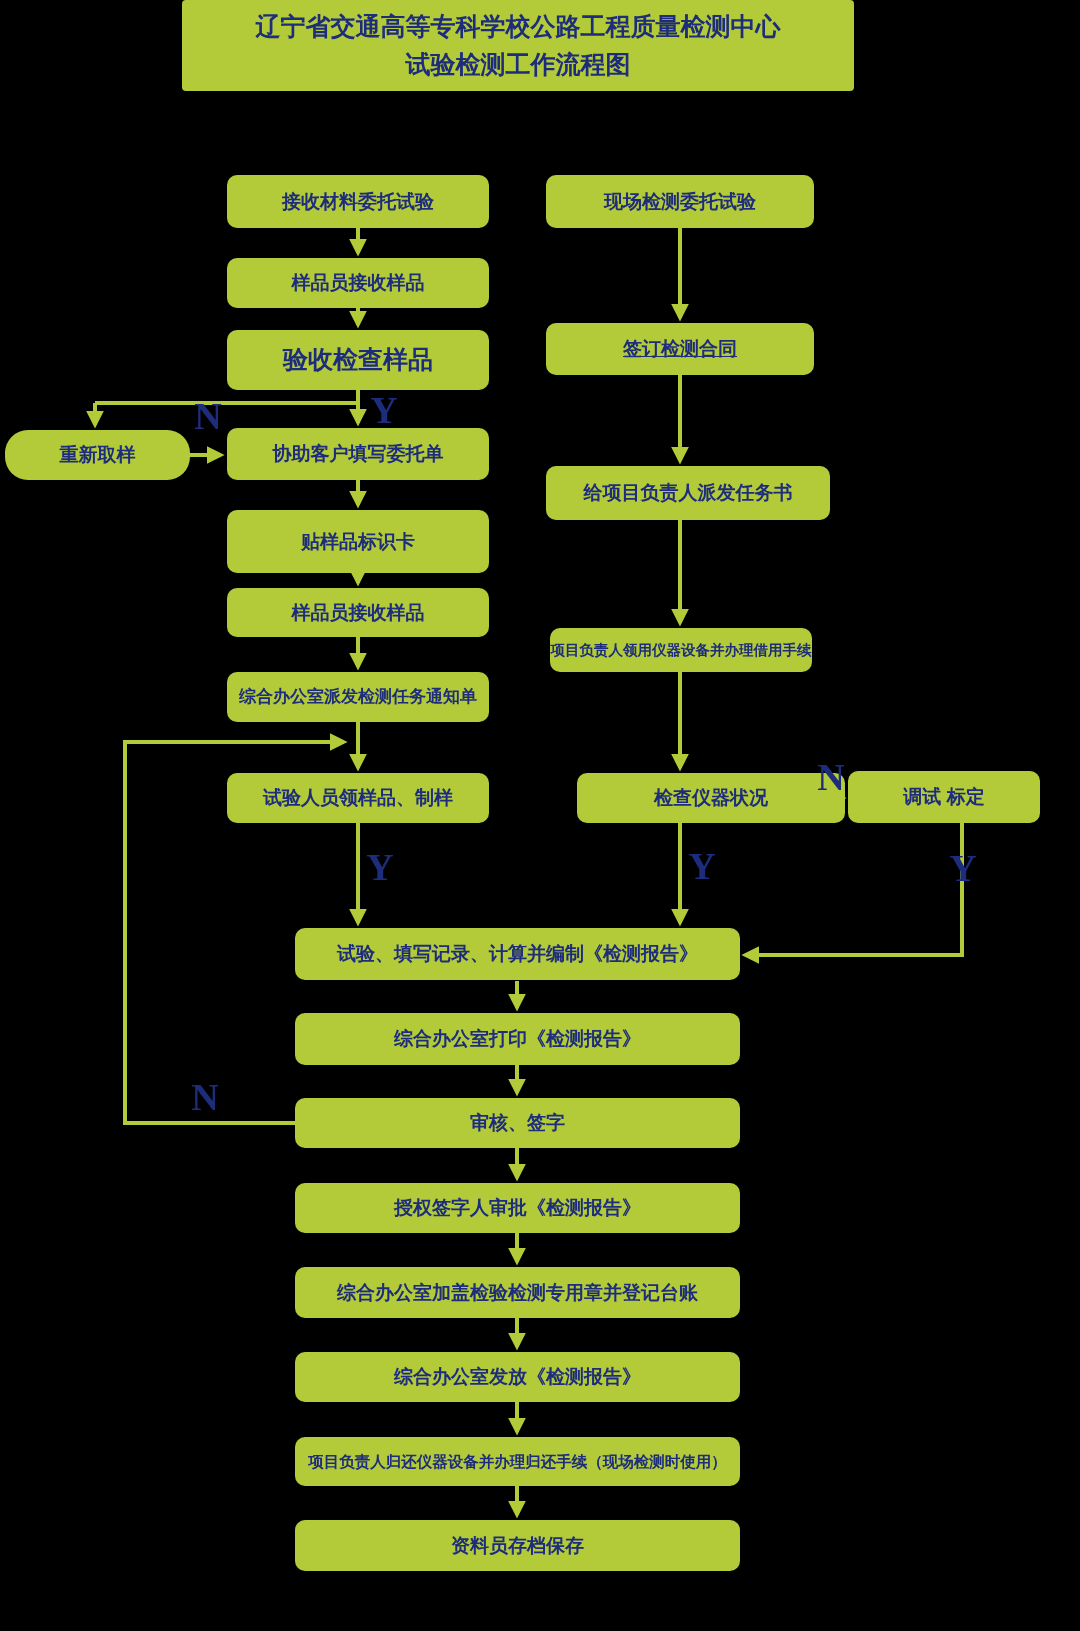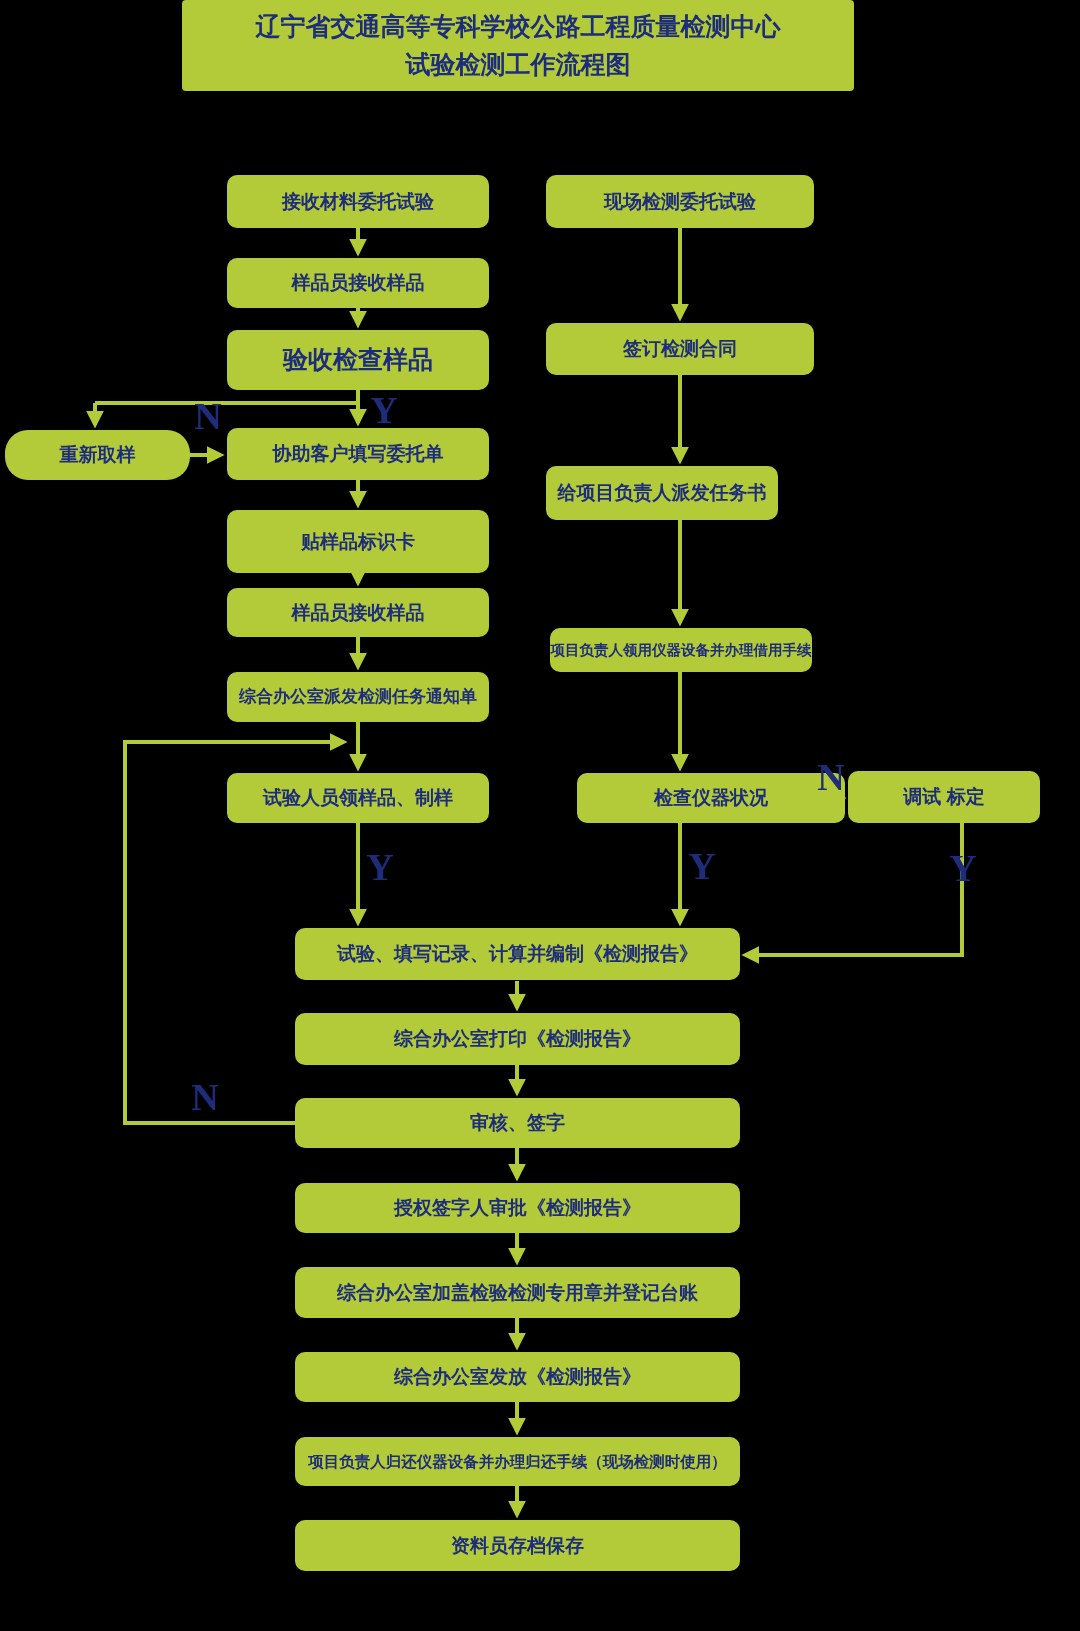--- a/index.html
+++ b/index.html
@@ -95,22 +95,22 @@
   <div class="node" style="left:227px; top:258px; width:262px; height:50px;">样品员接收样品</div>
   <div class="node big" style="left:227px; top:330px; width:262px; height:60px;">验收检查样品</div>
   <div class="node" style="left:5px; top:430px; width:185px; height:50px;border-radius:23px;">重新取样</div>
   <div class="node" style="left:227px; top:428px; width:262px; height:52px;">协助客户填写委托单</div>
   <div class="node" style="left:227px; top:510px; width:262px; height:63px;">贴样品标识卡</div>
   <div class="node" style="left:227px; top:588px; width:262px; height:49px;">样品员接收样品</div>
   <div class="node" style="left:227px; top:672px; width:262px; height:50px; font-size:17px;">综合办公室派发检测任务通知单</div>
   <div class="node" style="left:227px; top:773px; width:262px; height:50px;">试验人员领样品、制样</div>
 
   <div class="node" style="left:546px; top:175px; width:268px; height:53px;">现场检测委托试验</div>
-  <div class="node" style="left:546px; top:323px; width:268px; height:52px;">签订检测合同</div>
-  <div class="node" style="left:546px; top:466px; width:232px; height:54px;">给项目负责人派发任务书</div>
+  <div class="node" style="left:546px; top:323px; width:268px; height:52px;text-decoration:underline;">签订检测合同</div>
+  <div class="node" style="left:546px; top:466px; width:284px; height:54px;">给项目负责人派发任务书</div>
   <div class="node sm" style="left:550px; top:628px; width:262px; height:44px;">项目负责人领用仪器设备并办理借用手续</div>
   <div class="node" style="left:577px; top:773px; width:268px; height:50px;">检查仪器状况</div>
   <div class="node" style="left:848px; top:771px; width:192px; height:52px;">调试 标定</div>
 
   <div class="node" style="left:295px; top:928px; width:445px; height:52px;">试验、填写记录、计算并编制《检测报告》</div>
   <div class="node" style="left:295px; top:1013px; width:445px; height:52px;">综合办公室打印《检测报告》</div>
   <div class="node" style="left:295px; top:1098px; width:445px; height:50px;">审核、签字</div>
   <div class="node" style="left:295px; top:1183px; width:445px; height:50px;">授权签字人审批《检测报告》</div>
   <div class="node" style="left:295px; top:1267px; width:445px; height:51px;">综合办公室加盖检验检测专用章并登记台账</div>
   <div class="node" style="left:295px; top:1352px; width:445px; height:50px;">综合办公室发放《检测报告》</div>

